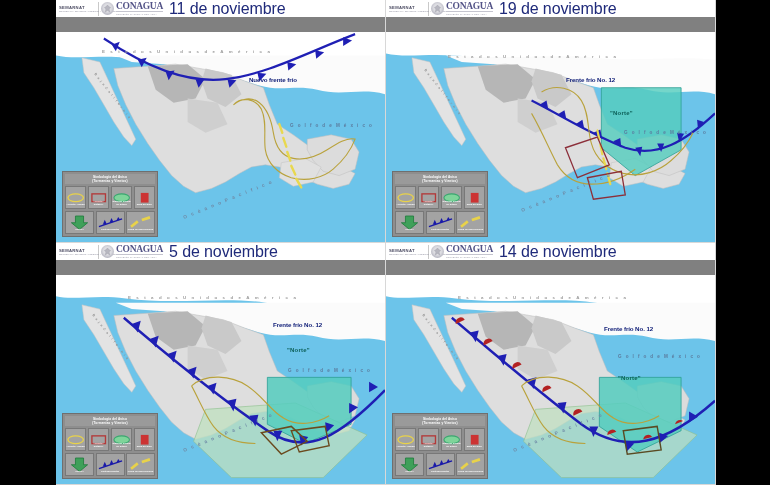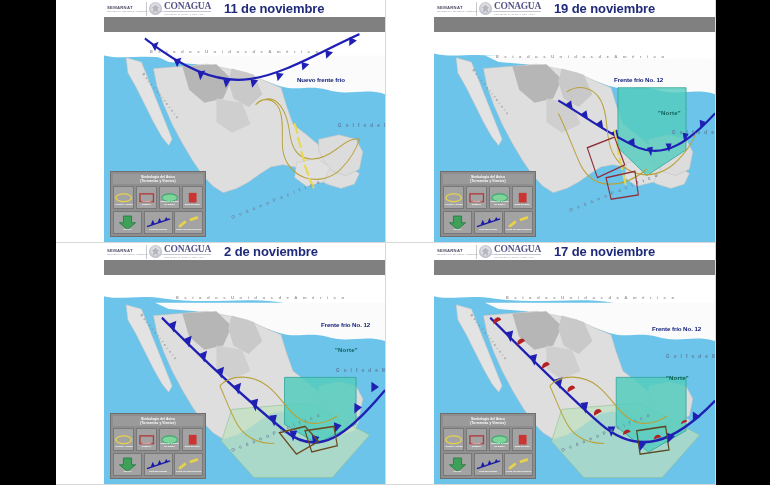--- a/index.html
+++ b/index.html
@@ -23,21 +23,20 @@
     grid-template-rows: 243px 242px;
     background: #ffffff;
   }
 
   .panel {
     position: relative;
     background: #ffffff;
     overflow: hidden;
     border-right: 1px solid #d8d8d8;
     border-bottom: 1px solid #d8d8d8;
-    padding-left: 48px;
   }
 
   
   .pheader {
     position: relative;
     height: 17px;
     background: #ffffff;
     display: flex;
     align-items: center;
     padding-left: 3px;
@@ -74,22 +73,22 @@
     color: #2e2e6d; line-height: 10px;
     font-family: "Liberation Serif", serif;
     opacity: .82;
   }
   .conagua-sub {
     font-size: 2.3px; color: #9a9aa8; letter-spacing: .2px;
     line-height: 3px; white-space: nowrap;
     border-top: .5px solid #c5c5cf; padding-top: .5px;
   }
   .panel-date {
-    font-size: 13px; font-weight: bold; color: #1f2a7a;
-    margin-left: 13px; white-space: nowrap; letter-spacing: -.1px;
+    font-size: 16px; font-weight: normal; color: #1f2a7a;
+    margin-left: 6px; white-space: nowrap; letter-spacing: -.1px;
   }
 
   
   .gray-band { height: 15px; background: #808080; }
 
   
   .map {
     position: relative;
     height: calc(100% - 32px);
     background: #ffffff;
@@ -443,21 +442,21 @@
       <div class="pheader">
         <div class="semarnat">
           <div class="w1">SEMARNAT</div>
           <div class="w2">SECRETARÍA DE MEDIO AMBIENTE Y RECURSOS NATURALES</div>
         </div>
         <div class="eagle"></div>
         <div class="conagua-block">
           <div class="conagua-word">CONAGUA</div>
           <div class="conagua-sub">COMISIÓN NACIONAL DEL AGUA</div>
         </div>
-        <div class="panel-date">2 de noviembre</div>
+        <div class="panel-date">5 de noviembre</div>
       </div>
       <div class="gray-band"></div>
       <div class="map">
         <svg viewBox="0 0 330 196" preserveAspectRatio="none">
           <rect x="0" y="0" width="330" height="196" fill="#6cc4ea"></rect>
           <path d="M0,0 H330 V30 C290,24 250,32 210,26 C170,20 120,28 70,22 C40,18 18,24 0,20 Z" fill="#ffffff"></path>
           <path d="M60,26 L330,26 L330,62 C306,56 286,64 262,58 C240,53 226,60 204,54 L176,46 L142,40 L108,34 L76,32 Z" fill="#fbfbfb"></path>
           <path d="M58,38 L120,34 L168,42 L190,50 L208,56 L214,72 L222,90 L238,100 L256,112 L274,122 L288,130 L300,136
                    L294,146 L278,150 L262,146 L248,140 L236,134 L224,130 L210,128 L196,130 L184,136 L170,144 L156,150
                    L140,154 L128,148 L116,138 L104,124 L92,108 L80,90 L70,72 L62,54 Z" fill="#dedede" stroke="#bcbcbc" stroke-width=".5"></path>
@@ -578,21 +577,21 @@
       <div class="pheader">
         <div class="semarnat">
           <div class="w1">SEMARNAT</div>
           <div class="w2">SECRETARÍA DE MEDIO AMBIENTE Y RECURSOS NATURALES</div>
         </div>
         <div class="eagle"></div>
         <div class="conagua-block">
           <div class="conagua-word">CONAGUA</div>
           <div class="conagua-sub">COMISIÓN NACIONAL DEL AGUA</div>
         </div>
-        <div class="panel-date">17 de noviembre</div>
+        <div class="panel-date">14 de noviembre</div>
       </div>
       <div class="gray-band"></div>
       <div class="map">
         <svg viewBox="0 0 330 196" preserveAspectRatio="none">
           <rect x="0" y="0" width="330" height="196" fill="#6cc4ea"></rect>
           <path d="M0,0 H330 V30 C290,24 250,32 210,26 C170,20 120,28 70,22 C40,18 18,24 0,20 Z" fill="#ffffff"></path>
           <path d="M60,26 L330,26 L330,62 C306,56 286,64 262,58 C240,53 226,60 204,54 L176,46 L142,40 L108,34 L76,32 Z" fill="#fbfbfb"></path>
           <path d="M58,38 L120,34 L168,42 L190,50 L208,56 L214,72 L222,90 L238,100 L256,112 L274,122 L288,130 L300,136
                    L294,146 L278,150 L262,146 L248,140 L236,134 L224,130 L210,128 L196,130 L184,136 L170,144 L156,150
                    L140,154 L128,148 L116,138 L104,124 L92,108 L80,90 L70,72 L62,54 Z" fill="#dedede" stroke="#bcbcbc" stroke-width=".5"></path>

